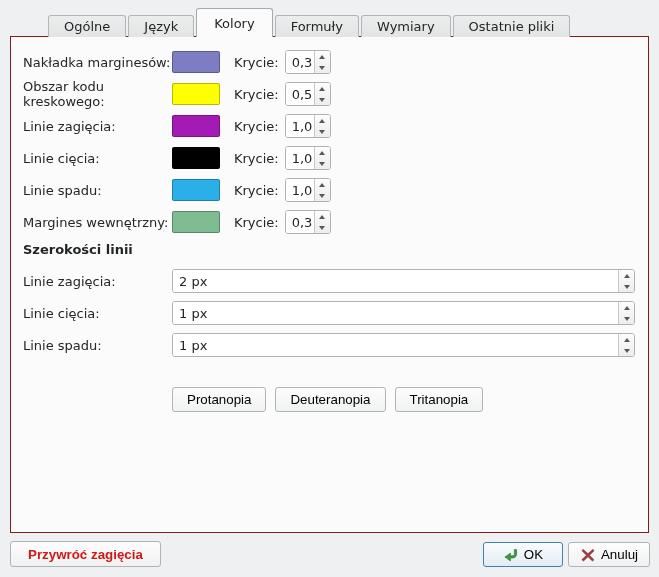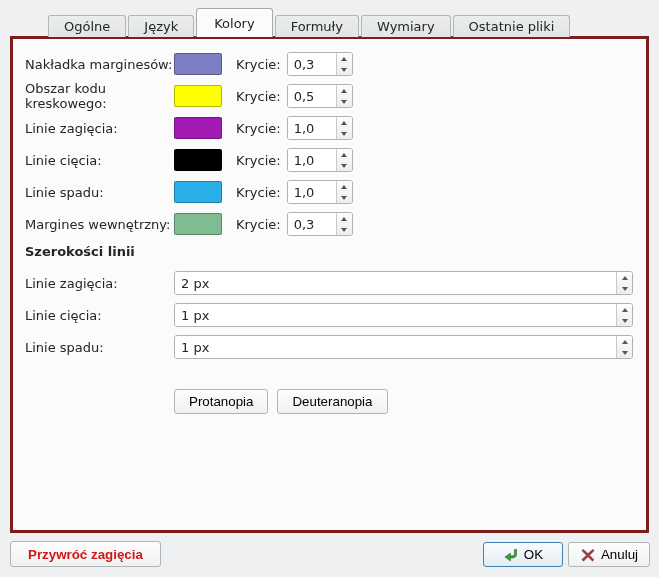--- a/index.html
+++ b/index.html
@@ -56,21 +56,21 @@
 
   
   .panel {
     position: absolute;
     top: 36px;
     left: 10px;
     width: 639px;
     height: 497px;
     box-sizing: border-box;
     background: #fbfbfb;
-    border: 3px solid #7f1d1d;
+    border: 1px solid #7f1d1d;
     padding: 13px 12px 4px 12px;
   }
 
   .color-row { display: flex; align-items: center; height: 24px; margin-bottom: 8px; }
   .row-label { width: 149px; flex: none; }
   .swatch {
     width: 48px; height: 22px; flex: none;
     border: 1px solid rgba(0,0,0,0.28);
     border-radius: 2px;
     box-sizing: border-box;
@@ -81,21 +81,21 @@
   .spinbox {
     display: flex;
     align-items: stretch;
     height: 24px;
     box-sizing: border-box;
     background: #ffffff;
     border: 1px solid #aeb2b4;
     border-radius: 3px;
     overflow: hidden;
   }
-  .spinbox-small { width: 66px; flex: none; }
+  .spinbox-small { width: 46px; flex: none; }
   .spinbox-wide { flex: 1; margin-right: 1px; text-align: center; }
   .spin-value {
     flex: 1;
     display: flex;
     align-items: center;
     padding-left: 6px;
     background: #ffffff;
   }
   .spin-buttons {
     width: 15px; flex: none;
@@ -319,20 +319,23 @@
       </div>
     </div>
 
     <div class="sim-row">
       <button class="btn">
           <span>Protanopia</span>
         </button>
       <button class="btn">
           <span>Deuteranopia</span>
         </button>
+      <button class="btn">
+          <span>Tritanopia</span>
+        </button>
     </div>
 
   </div>
 
   <button class="btn restore-btn">
     <span>Przywróć zagięcia</span>
   </button>
 
   <button class="btn ok-btn">
     <span class="btn-icon">

